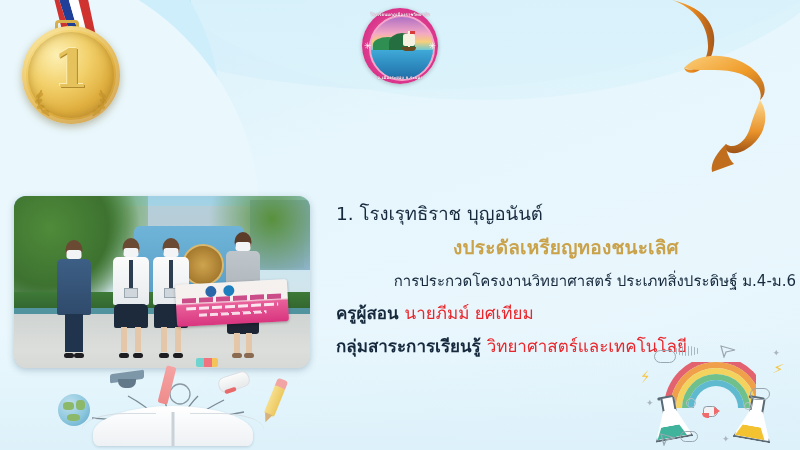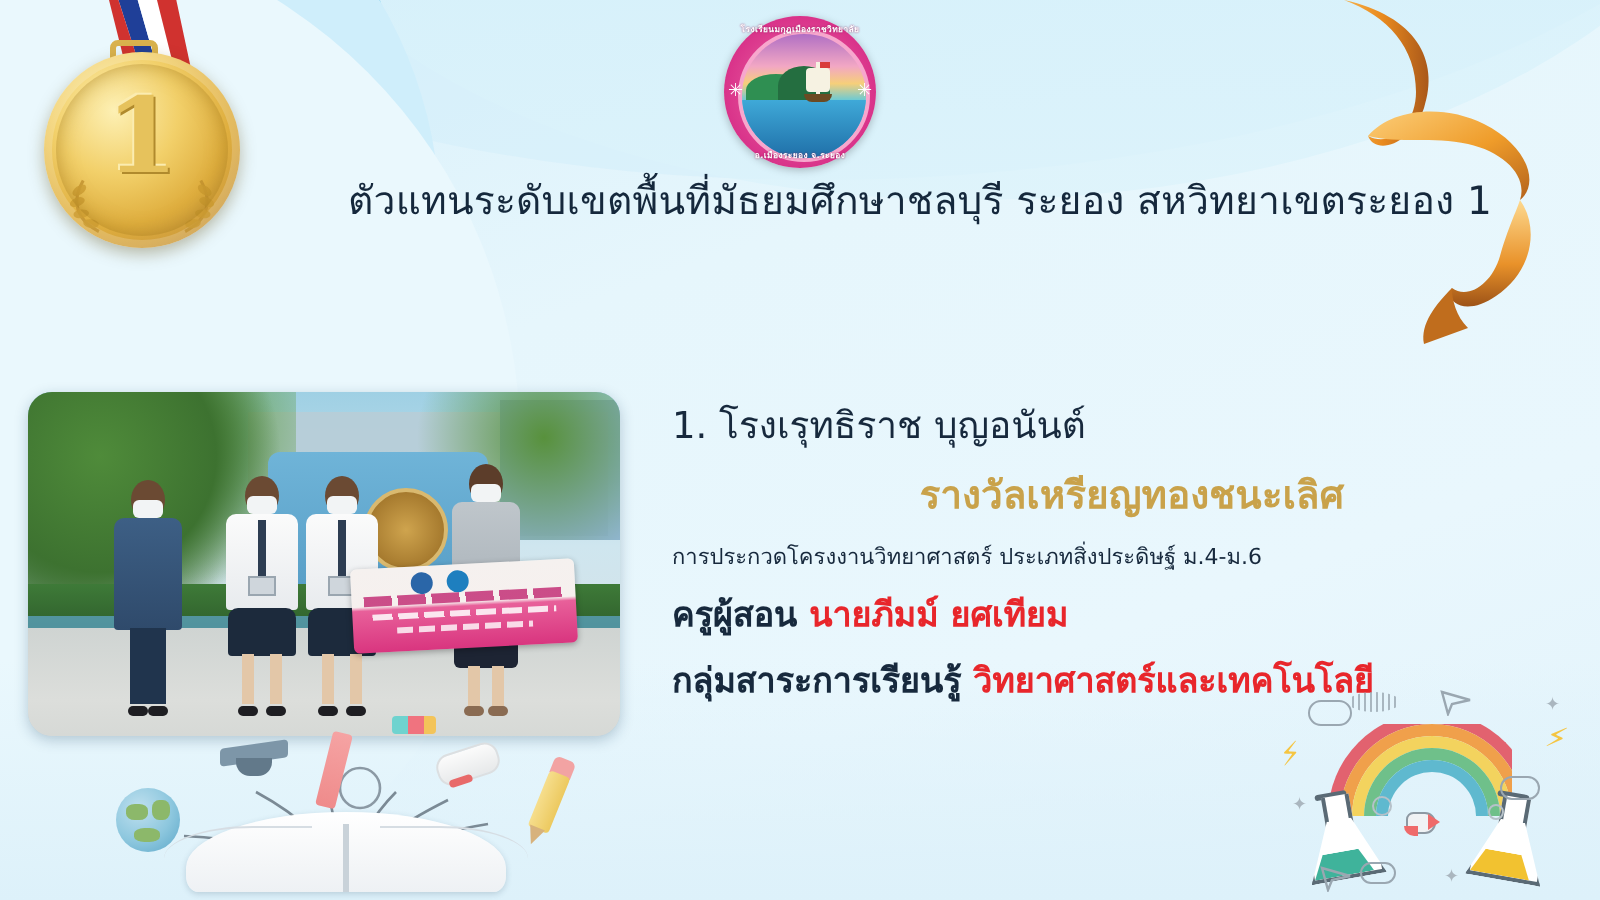--- a/index.html
+++ b/index.html
@@ -156,24 +156,24 @@
     background:repeating-linear-gradient(90deg,#ffffff 0 8px,transparent 8px 11px);opacity:.8;}
   .ph-logo{position:absolute;top:3px;width:11px;height:11px;border-radius:50%;background:#2a66a8;}
 
   
   .content{position:absolute;left:336px;top:200px;width:460px;color:#17293d;}
   .c-name{font-size:18.5px;line-height:1.52;}
   .c-award{
     text-align:center;font-size:19px;font-weight:bold;color:#c9a24a;
     margin-top:4px;letter-spacing:.2px;
   }
-  .c-cat{font-size:11px;margin-top:7px;letter-spacing:0;}
+  .c-cat{font-size:15px;margin-top:7px;letter-spacing:0;text-align:right;}
   .c-teacher{font-size:17px;font-weight:bold;margin-top:6px;}
   .c-group{font-size:17px;font-weight:bold;margin-top:6px;}
-  .red{color:#e8262b;font-weight:bold;}
+  .red{color:#e8262b;font-weight:normal;}
 
   
   .book{position:absolute;left:58px;top:378px;width:230px;height:70px;}
   .book-page{
     position:absolute;bottom:2px;left:50%;transform:translateX(-50%);
     width:160px;height:40px;
     background:linear-gradient(180deg,#ffffff 0%,#eef1f4 100%);
     border-radius:50% 50% 6px 6px/70% 70% 8px 8px;
     box-shadow:0 1px 3px rgba(40,70,95,.2);
   }
@@ -317,21 +317,20 @@
         <stop offset="100%" stop-color="#9d5317"></stop>
       </linearGradient>
     </defs>
     <path d="M12 4 C48 12 60 34 52 58 C46 76 28 82 24 72 C36 78 48 66 48 50 C48 28 34 12 12 4 Z" fill="url(#og1)"></path>
     <path d="M24 72 C36 58 62 56 82 66 C104 77 110 96 100 104 C104 92 92 80 74 76 C56 72 40 76 24 72 Z" fill="url(#og2)"></path>
     <path d="M100 104 C110 118 106 140 88 152 C74 162 62 156 66 148 C74 154 86 146 90 132 C94 118 98 110 100 104 Z" fill="url(#og3)"></path>
     <path d="M66 148 C58 156 50 166 52 176 L74 168 C68 162 66 154 66 148 Z" fill="#c06d1d"></path>
   </svg>
 
   <div class="headings">
-    <div class="h-sub">ตัวแทนระดับเขตพื้นที่มัธยมศึกษาชลบุรี ระยอง สหวิทยาเขตระยอง 1</div>
   </div>
 
   <div class="photo">
     <div class="ph-sky"></div>
     <div class="ph-bld"></div>
     <div class="ph-bld2"></div>
     <div class="ph-trees"></div>
     <div class="ph-trees2"></div>
     <div class="ph-monument"></div>
     <div class="ph-seal"></div>
@@ -401,21 +400,21 @@
         <div class="bt2"></div>
         <div class="bt3"></div>
     </div>
   </div>
 
   <div class="content">
     <div class="c-name">
       <span>1.</span>
       <span>โรงเรุทธิราช   บุญอนันต์</span>
     </div>
-    <div class="c-award">รางวัลเหรียญทองชนะเลิศ</div>
+    <div class="c-award">งประดัลเหรียญทองชนะเลิศ</div>
     <div class="c-cat">การประกวดโครงงานวิทยาศาสตร์ ประเภทสิ่งประดิษฐ์ ม.4-ม.6</div>
     <div class="c-teacher">
       <span>ครูผู้สอน</span>
       <span class="red">นายภีมม์ ยศเทียม</span>
     </div>
     <div class="c-group">
       <span>กลุ่มสาระการเรียนรู้</span>
       <span class="red">วิทยาศาสตร์และเทคโนโลยี</span>
     </div>
   </div>

